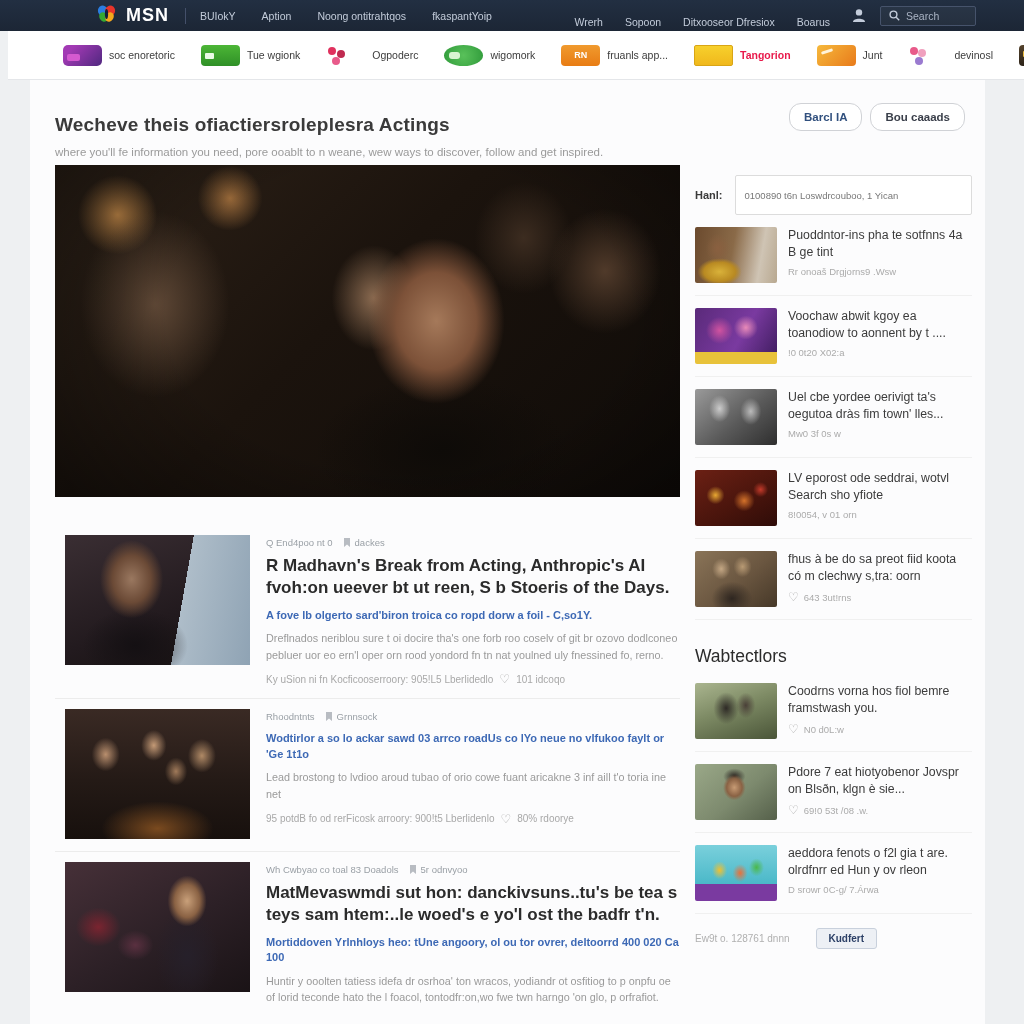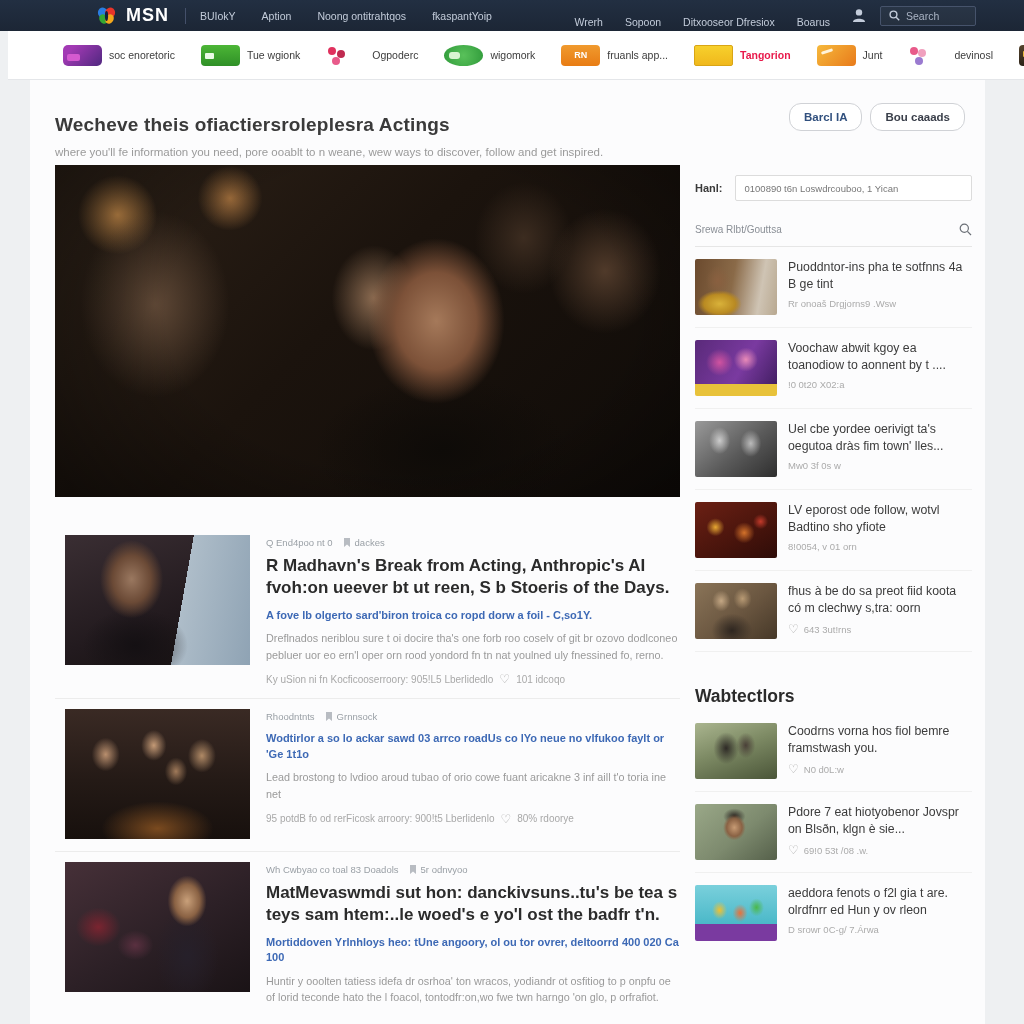--- a/index.html
+++ b/index.html
@@ -2,21 +2,21 @@
 <html><head>
 <meta charset="utf-8">
 <style>
   * { margin:0; padding:0; box-sizing:border-box; }
   html,body { width:1024px; height:1024px; overflow:hidden; }
   body { font-family:"Liberation Sans", sans-serif; background:#eef0f2; position:relative; }
 
   
   #topnav { position:absolute; top:0; left:0; width:1024px; height:31px;
     background:linear-gradient(180deg,#222f42 0%,#1c2635 100%); display:flex; align-items:center; z-index:5; }
-  .brand { display:flex; align-items:center; gap:7px; margin-left:95px; }
+  .brand { display:flex; gap:7px; margin-left:95px; }
   .brand-name { color:#fff; font-size:18px; font-weight:bold; letter-spacing:1px; }
   .nav-sep { width:1px; height:16px; background:#44506a; margin:0 14px 0 16px; }
   .nav-item { color:#c3ccda; font-size:10.5px; margin-right:26px; cursor:pointer; white-space:nowrap; }
   .nav-right { margin-left:auto; display:flex; align-items:center; }
   .nav-right .nav-item { margin-right:22px;margin-top:13px; }
   .nav-user { margin-right:14px; display:flex; align-items:center; }
   .nav-search { width:96px; height:20px; border:1px solid #46536b; border-radius:2px;
     display:flex; align-items:center; gap:6px; padding:0 8px; margin-right:48px; background:rgba(255,255,255,0.04); }
   .nav-search input { background:transparent; border:none; outline:none; color:#c3ccda; font-size:10.5px; width:60px;
     font-family:"Liberation Sans", sans-serif; }
@@ -109,21 +109,21 @@
   .a-title { font-size:17px; font-weight:600; color:#2b2b2b; line-height:1.28; margin-top:7px; }
   .a-sub { font-size:11px; font-weight:600; color:#3d69b5; margin-top:9px; line-height:1.4; }
   .a-text { font-size:10.8px; color:#9a9a9a; line-height:1.55; margin-top:7px; }
   .a-meta { font-size:10px; color:#a8a8a8; margin-top:9px; display:flex; align-items:center; gap:6px; }
   .heart { color:#b0b0b0; font-size:12px; }
 
   
   #sidebar { position:absolute; left:665px; top:95px; width:277px; }
   .hanl-row { display:flex; align-items:center; gap:12px; }
   .hanl-label { font-size:11px; font-weight:bold; color:#3a3a3a; }
-  .hanl-box { flex:1; border:1px solid #dcdcdc; border-radius:2px; background:#fff; height:26px;
+  .hanl-box { flex:1; border:1px solid #dcdcdc; border-radius:2px; background:#fff; height:40px;
     display:flex; align-items:center; padding:0 9px; font-size:9.5px; color:#777; white-space:nowrap; overflow:hidden; }
   .sb-search { display:flex; align-items:center; margin-top:22px; padding-bottom:10px; border-bottom:1px solid #e6e6e6; }
   .sb-search input { flex:1; border:none; outline:none; background:transparent; font-size:10px; color:#555;
     font-family:"Liberation Sans", sans-serif; }
   .sb-search input::placeholder { color:#8a8f96; }
   .sb-item { display:flex; gap:11px; padding:12px 0; border-bottom:1px solid #f0f0f0; cursor:pointer; }
   .sb-item:last-of-type { border-bottom:none; }
   .sb-thumb { width:82px; height:56px; flex:0 0 auto; border-radius:2px; }
   .sb-title { font-size:12.3px; color:#3c3c3c; font-weight:500; line-height:1.35; }
   .sb-meta { font-size:9.5px; color:#ababab; margin-top:6px; display:flex; align-items:center; gap:5px; }
@@ -160,21 +160,21 @@
     linear-gradient(140deg,#9aa888 0%,#7d8a6e 55%,#55604a 100%); }
   .wt3 { background:
     radial-gradient(10px 12px at 30% 45%, #f0c030 0%, rgba(220,170,40,0) 75%),
     radial-gradient(10px 12px at 55% 50%, #e8703a 0%, rgba(210,100,50,0) 75%),
     radial-gradient(10px 12px at 75% 40%, #4ab84a 0%, rgba(60,160,60,0) 75%),
     linear-gradient(0deg,#7a3aa0 0%,#7a3aa0 30%, #4ab8c8 30%, #7ad0dc 100%); }
   .sb-footer { display:flex; align-items:center; gap:26px; margin-top:14px; }
   .sb-footer-text { font-size:10px; color:#b0b0b0; }
   .sb-btn { background:#edf0f5; border:1px solid #c8d0dc; border-radius:3px; color:#2b3f66;
     font-size:10px; font-weight:bold; padding:4px 12px; cursor:pointer; }
-  .wab-head { font-size:17.5px; font-weight:bold; color:#2b2b2b; margin:34px 0 4px 0; }
+  .wab-head { font-size:17.5px; font-weight:normal; color:#2b2b2b; margin:26px 0 4px 0; }
 
   svg { display:block; }
 </style>
 </head>
 <body>
 
 <div id="topnav">
   <div class="brand">
     <svg width="24" height="18" viewBox="0 0 24 18">
       <ellipse cx="8" cy="6" rx="5" ry="5.5" fill="#2a7de1" transform="rotate(-20 8 6)"></ellipse>
@@ -343,27 +343,20 @@
 
   </div>
 
   <div id="sidebar">
 
     <div class="hanl-row">
       <span class="hanl-label">Hanl:</span>
       <div class="hanl-box">0100890 t6n Loswdrcouboo,  1 Yican</div>
     </div>
 
-    <div class="sb-search">
-      <input placeholder="Srewa Rlbt/Gouttsa" style="">
-      <svg width="13" height="13" viewBox="0 0 13 13">
-        <circle cx="5.3" cy="5.3" r="4.1" fill="none" stroke="#6a6f76" stroke-width="1.2"></circle>
-        <line x1="8.4" y1="8.4" x2="12" y2="12" stroke="#6a6f76" stroke-width="1.2"></line>
-      </svg>
-    </div>
 
     <div class="sb-item">
       <div class="sb-thumb st1"></div>
       <div>
         <div class="sb-title">Puoddntor-ins pha te sotfnns 4a B ge tint</div>
         <div class="sb-meta">Rr onoaš Drgjorns9 .Wsw</div>
       </div>
     </div>
     <div class="sb-item">
       <div class="sb-thumb st2"></div>
@@ -375,21 +368,21 @@
     <div class="sb-item">
       <div class="sb-thumb st3"></div>
       <div>
         <div class="sb-title">Uel cbe yordee oerivigt ta's oegutoa dràs fim town' lles...</div>
         <div class="sb-meta">Mw0 3f 0s w</div>
       </div>
     </div>
     <div class="sb-item">
       <div class="sb-thumb st4"></div>
       <div>
-        <div class="sb-title">LV eporost ode follow, wotvl Badtino sho yfiote</div>
+        <div class="sb-title">LV eporost ode seddrai, wotvl Search sho yfiote</div>
         <div class="sb-meta">8!0054, v 01 orn</div>
       </div>
     </div>
     <div class="sb-item">
       <div class="sb-thumb st5"></div>
       <div>
         <div class="sb-title">fhus à be do sa preot fiid koota có m clechwy s,tra: oorn</div>
         <div class="sb-meta">
           <span class="heart">♡</span>
           <span>643 3ut!rns</span>
@@ -420,15 +413,19 @@
       </div>
     </div>
     <div class="sb-item">
       <div class="sb-thumb wt3"></div>
       <div>
         <div class="sb-title">aeddora fenots o f2l gia t are. olrdfnrr ed Hun y ov rleon</div>
         <div class="sb-meta">D srowr 0C-g/ 7.Árwa</div>
       </div>
     </div>
 
+    <div class="sb-footer">
+      <span class="sb-footer-text">Ew9t o. 128761 dnnn</span>
+      <button class="sb-btn">Kudfert</button>
+    </div>
 
   </div>
 </div>
 
 </body></html>

